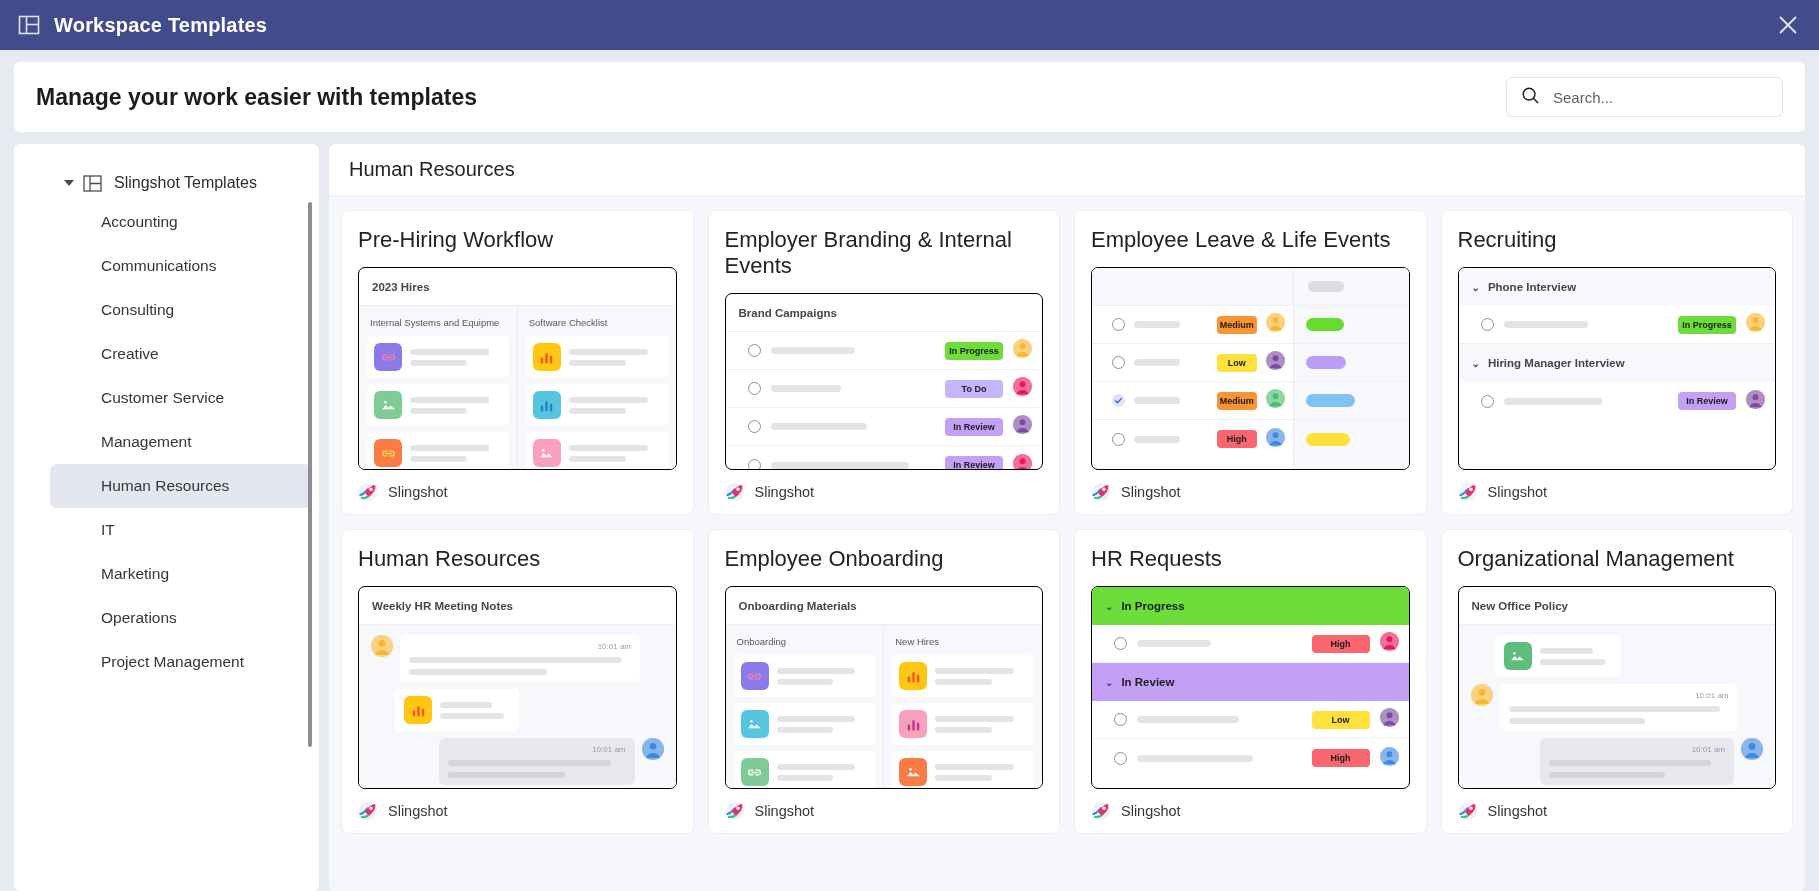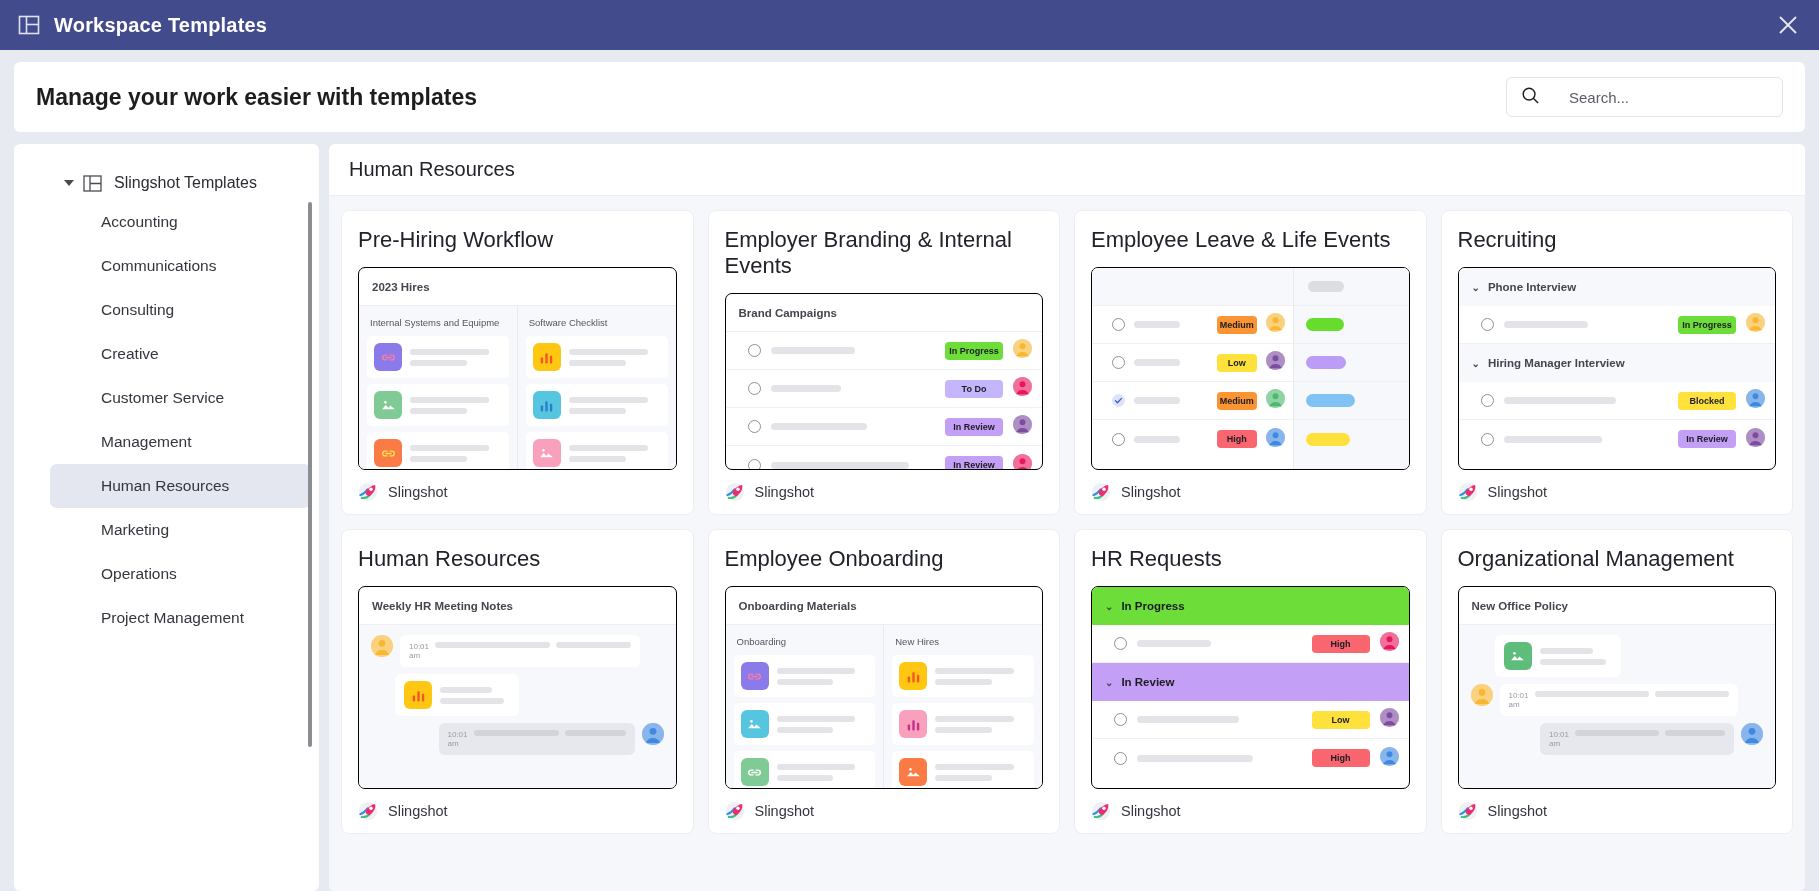--- a/index.html
+++ b/index.html
@@ -25,21 +25,21 @@
   .page{ padding:12px 14px 0 14px; height:841px; }
 
   .headerbar{
     background:#ffffff; border-radius:6px; height:70px;
     display:flex; align-items:center; justify-content:space-between;
     padding:0 22px; margin-bottom:12px;
   }
   .head-title{ font-size:23px; font-weight:bold; color:#1d1d1f; }
   .searchbox{
     width:277px;height:40px;border:1px solid #e3e3e8;border-radius:6px;
-    display:flex;align-items:center;padding:0 14px;gap:29px;background:#fff;
+    display:flex;align-items:center;padding:0 14px;gap:13px;background:#fff;
   }
   .searchbox svg{ flex:none; }
   .search-ph{ color:#5c5c66; font-size:15px; }
 
   
   .body{ display:flex; gap:10px; height:747px; }
 
   
   .sidebar{
     width:305px;flex:none;background:#fff;border-radius:6px;
@@ -133,21 +133,21 @@
   .tbl-hd{ height:38px;background:#f7f8fb;border-bottom:1px solid #eff0f4;display:flex;align-items:center;padding-left:14px; }
   .tbl-row{ height:38px;border-bottom:1px solid #eff0f4;display:flex;align-items:center;gap:9px;padding:0 8px 0 20px; }
   .tbl-row:last-child,.tbl-rrow:last-child{ border-bottom:none; }
   .tbl-rrow{ height:38px;border-bottom:1px solid #eff0f4;display:flex;align-items:center;padding:0 12px; }
   .pill{ height:13px;border-radius:7px; }
 
   
   .pv-chat{ height:calc(100% - 38px);background:#f7f8fb;padding:10px 12px;display:flex;flex-direction:column;gap:7px; }
   .chat-row{ display:flex;align-items:flex-start;gap:7px; }
   .chat-row.right{ justify-content:flex-end; }
-  .bub{ background:#fff;border-radius:6px;padding:7px 9px;display:flex;flex-direction:row;gap:6px; }
+  .bub{ background:#fff;border-radius:6px;padding:7px 9px;display:flex;flex-direction:column;gap:6px;text-align:right; }
   .bub.grey{ background:#e7e8ee; }
   .ts{ font-size:8px;color:#9a9aa4; }
   .media-bub{ background:#fff;border-radius:6px;padding:7px 9px;display:flex;align-items:center;gap:8px; }
 </style>
 </head>
 <body>
 
 <div class="titlebar">
   <span class="tb-icon">
     <svg viewBox="0 0 22 22" width="22" height="22">
@@ -211,20 +211,23 @@
             <div class="sb-item">
               <span>Customer Service</span>
             </div>
             <div class="sb-item">
               <span>Management</span>
             </div>
             <div class="sb-item active">
               <span>Human Resources</span>
             </div>
             <div class="sb-item">
+              <span>IT</span>
+            </div>
+            <div class="sb-item">
               <span>Marketing</span>
             </div>
             <div class="sb-item">
               <span>Operations</span>
             </div>
             <div class="sb-item">
               <span>Project Management</span>
             </div>
           </div>
       </div>
@@ -515,32 +518,20 @@
     <circle cx="10" cy="7.6" r="3.1" fill="#f7b731"></circle>
     <path d="M3.6 18.2a6.8 6.8 0 0 1 12.8 0z" fill="#f7b731"></path>
                   </svg></span>
   </div>
               <div class="grp " style="background:#f7f8fb">
           <span class="chev">⌄</span>
           <span>Hiring Manager Interview</span>
         </div>
               <div class="pv-row" style="">
     <span class="circ "></span>
-    <span class="rowline" style="width:112px"></span>
-    <span style="flex:1"></span>
-    <span class="badge" style="background:#ffe13b">Blocked</span>
-    <span><svg viewBox="0 0 20 20" width="19" height="19">
-                    <circle cx="10" cy="10" r="10" fill="#3f8ae0"></circle>
-    <circle cx="10" cy="10" r="10" fill="#ffffff" opacity="0.38"></circle>
-    <circle cx="10" cy="7.6" r="3.1" fill="#3f8ae0"></circle>
-    <path d="M3.6 18.2a6.8 6.8 0 0 1 12.8 0z" fill="#3f8ae0"></path>
-                  </svg></span>
-  </div>
-              <div class="pv-row" style="">
-    <span class="circ "></span>
     <span class="rowline" style="width:98px"></span>
     <span style="flex:1"></span>
     <span class="badge" style="background:#c39ff5">In Review</span>
     <span><svg viewBox="0 0 20 20" width="19" height="19">
                     <circle cx="10" cy="10" r="10" fill="#7d4ba0"></circle>
     <circle cx="10" cy="10" r="10" fill="#ffffff" opacity="0.38"></circle>
     <circle cx="10" cy="7.6" r="3.1" fill="#7d4ba0"></circle>
     <path d="M3.6 18.2a6.8 6.8 0 0 1 12.8 0z" fill="#7d4ba0"></path>
                   </svg></span>
   </div>

